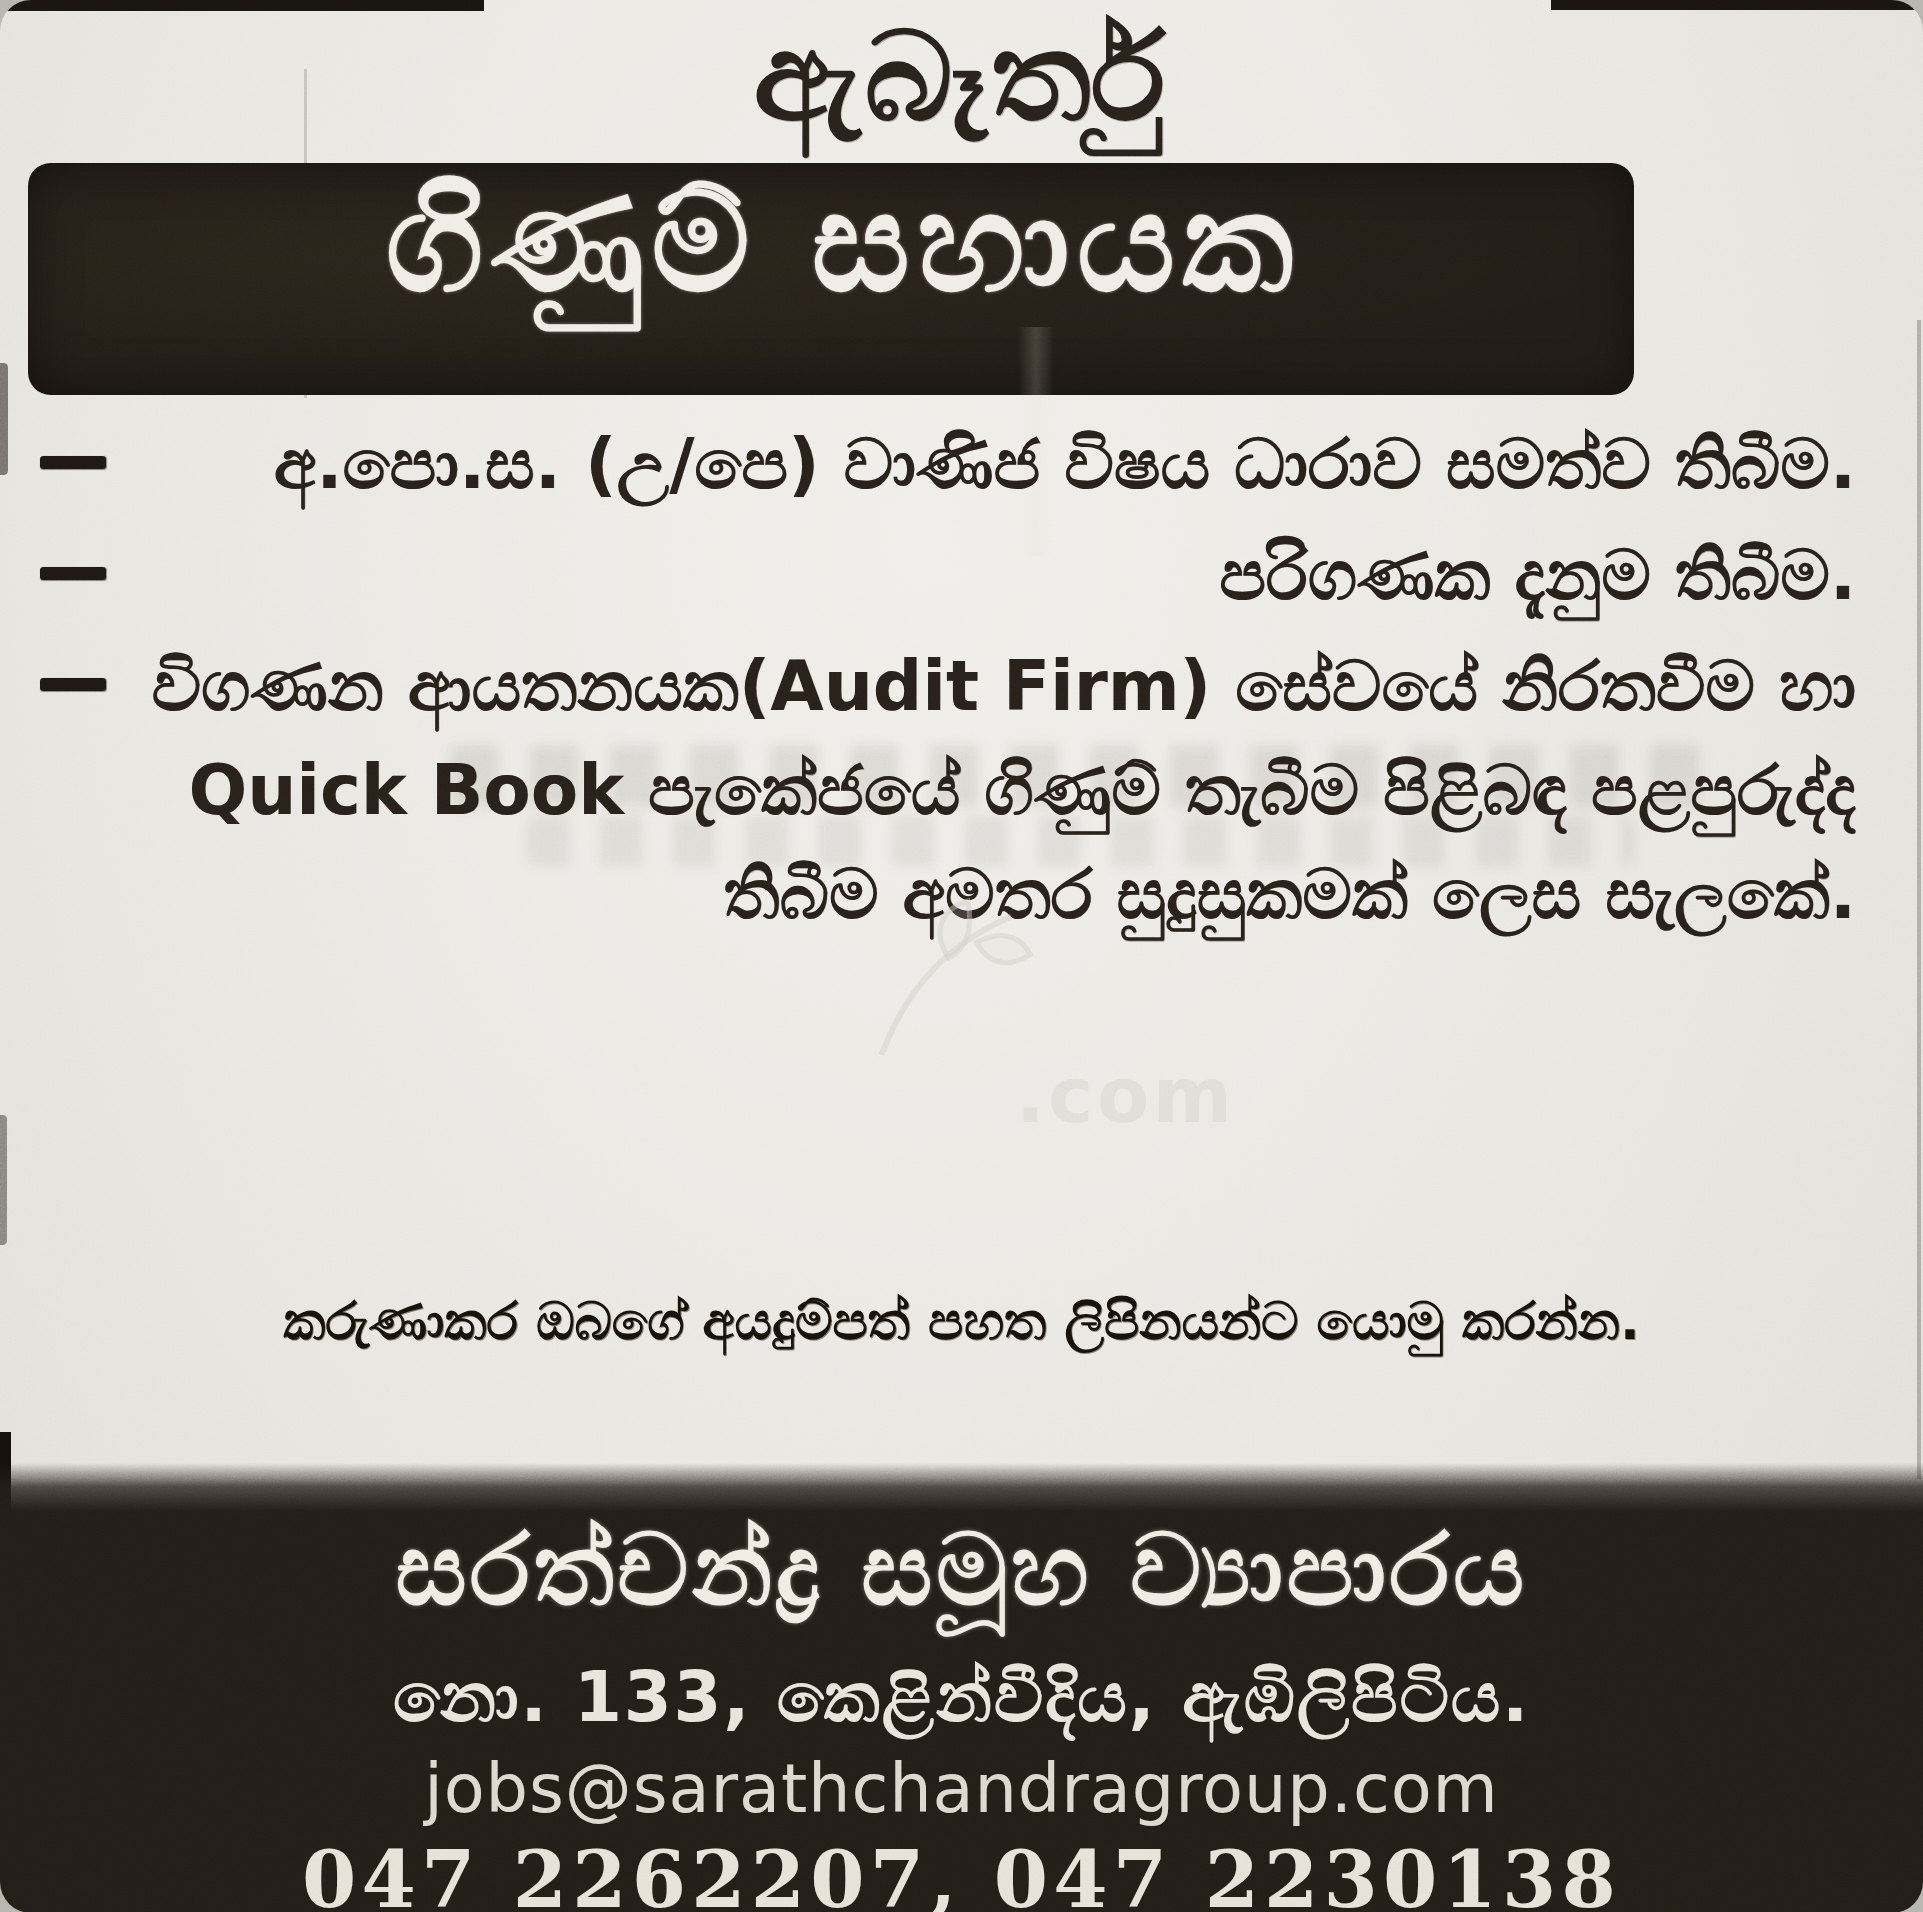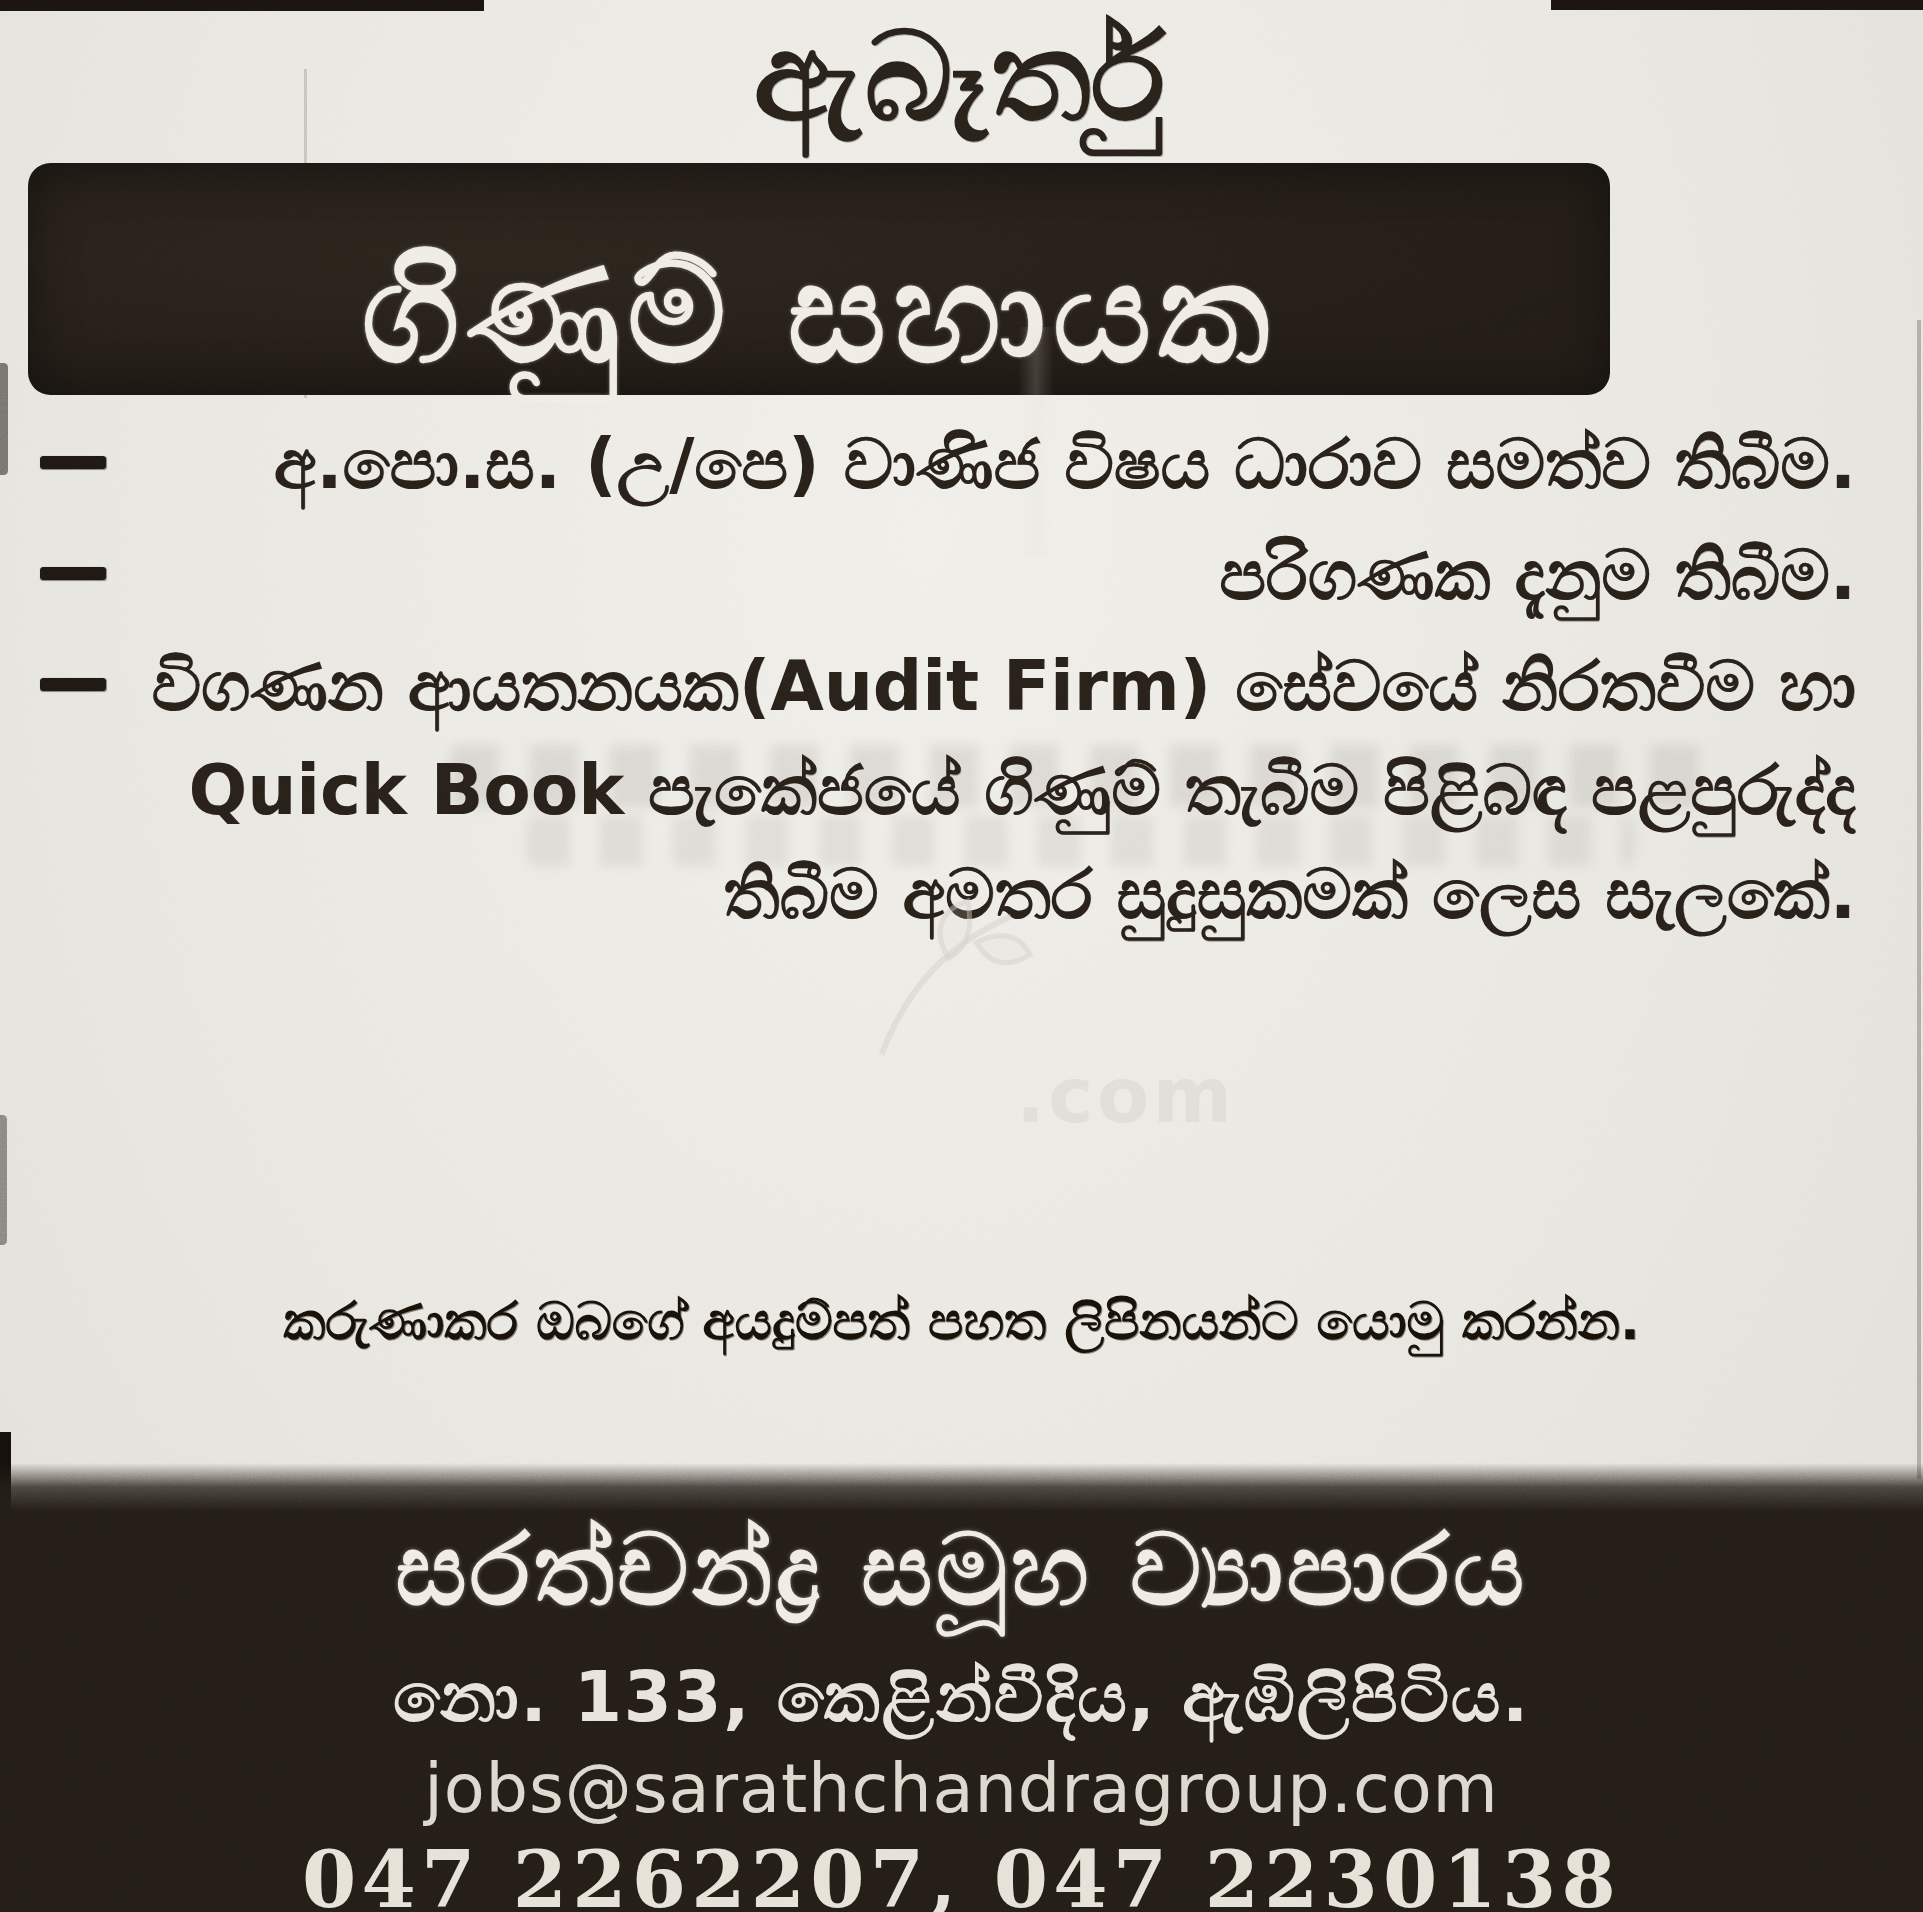--- a/index.html
+++ b/index.html
@@ -6,20 +6,21 @@
   .page {
     position: relative;
     width: 1923px;
     height: 1913px;
     overflow: hidden;
     background-color: #e8e6e0;
     background-image:
       radial-gradient(ellipse at 48% 28%, #f0eee9 0%, #e8e6e0 55%, #dedcd5 100%);
     font-family: "DejaVu Sans", sans-serif;
     color: #241e17;
+    border-radius: 31px;
   }
 
   
   .category-title {
     position: absolute;
     top: 5.2px; left: 0; width: 100%;
     text-align: center;
     font-size: 123px;
     font-weight: 700;
     letter-spacing: 4.3px;
@@ -27,22 +28,23 @@
     text-shadow: 0.9px 0.9px 0 rgba(40,34,28,.35);
   }
 
   .banner {
     position: absolute;
     left: 28px; top: 163px;
     width: 1582px; height: 232px;
     background: #251f18;
     background-image: radial-gradient(ellipse at 30% 40%, #2b241c 0%, #221c16 70%);
     border-radius: 22.5px;
-    display: flex; align-items: flex-end; justify-content: center;
+    display: flex; align-items: flex-start; justify-content: center;
     box-shadow: inset 0 0 52px rgba(0,0,0,.45);
+    padding-left: 24px;
   }
   .banner-text {
     font-size: 137px;
     font-weight: 700;
     letter-spacing: 7px;
     color: #efece4;
     text-shadow: 0 0 3.5px rgba(240,236,228,.45);
   }
 
   

